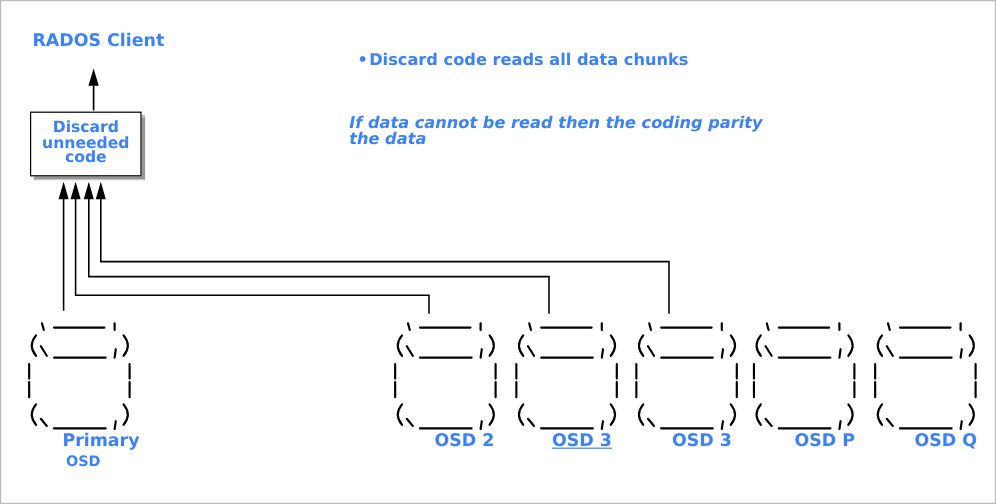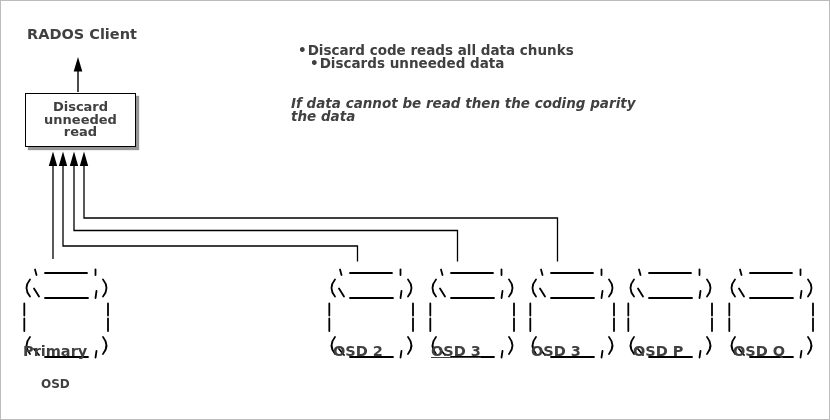--- a/index.html
+++ b/index.html
@@ -1,52 +1,52 @@
 <!DOCTYPE html>
 <html><head>
 <meta charset="utf-8">
 <style>
   html,body{margin:0;padding:0;background:#ffffff;}
   .canvas{
     position:relative;width:830px;height:420px;background:#ffffff;
     border:1px solid #bcbcbc;box-sizing:border-box;overflow:hidden;
     font-family:"DejaVu Sans","Liberation Sans",sans-serif;
-    font-weight:bold;color:#404040;
+    font-weight:bold;color:#3b82f6;
   }
   .abs{position:absolute;}
   .title{left:26px;top:26px;font-size:14.5px;line-height:15px;white-space:nowrap;}
   .discard-box{
-    left:24px;top:92px;width:111px;height:54px;box-sizing:border-box;
+    left:24px;top:92px;width:93px;height:54px;box-sizing:border-box;
     border:1.6px solid #000;background:#fff;
     box-shadow:3px 3px 1px #969696;
     display:flex;flex-direction:column;justify-content:center;align-items:center;
     font-size:13px;line-height:12.5px;text-align:center;
   }
   svg.overlay{position:absolute;left:0;top:0;}
   .bullets{left:297px;top:43px;font-size:13.5px;line-height:13.2px;white-space:nowrap;}
   .bullet-row{display:block;}
   .bullet-row.indent{padding-left:12px;}
   .bullet-glyph{margin-right:1px;}
   .note{left:290px;top:96px;font-size:13.5px;line-height:12.6px;white-space:nowrap;font-style:italic;}
-  .osd-label{top:343px;font-size:14.5px;line-height:14px;white-space:nowrap;}
-  .osd-sublabel{left:40px;top:377px;font-size:12px;line-height:12px;white-space:nowrap;}
+  .osd-label{top:360px;font-size:14.5px;line-height:14px;white-space:nowrap;margin-left:29px;}
+  .osd-sublabel{left:54px;top:377px;font-size:12px;line-height:12px;white-space:nowrap;}
   .lbl-0{left:22px;} .lbl-1{left:332px;} .lbl-2{left:430px;text-decoration:underline;}
   .lbl-3{left:530px;} .lbl-4{left:632px;} .lbl-5{left:732px;}
 </style>
 </head>
 <body>
 
 <div class="canvas">
 
   <div class="abs title">RADOS Client</div>
 
   <div class="abs discard-box">
     <span>Discard</span>
     <span>unneeded</span>
-    <span>read</span>
+    <span>code</span>
   </div>
 
   <svg class="overlay" width="830" height="420" viewBox="0 0 830 420">
     <defs>
       <g id="cyl" fill="none" stroke="#000" stroke-width="1.8" stroke-linecap="round">
         <path d="M13,3.5 L14.5,9"></path>
         <path d="M73.5,3.5 L73.5,9"></path>
         <path d="M23,7 H65"></path>
         <path d="M8,13.5 Q1,22 8,30.5"></path>
         <path d="M81,13.5 Q88,22 81,30.5"></path>
@@ -100,21 +100,20 @@
     <g>
         <use href="#cyl" x="625" y="265"></use>
       </g>
     <g>
         <use href="#cyl" x="726" y="265"></use>
       </g>
   </svg>
 
   <div class="abs bullets">
     <span class="bullet-row"><span class="bullet-glyph">•</span><span>Discard code reads all data chunks</span></span>
-    <span class="bullet-row indent"><span class="bullet-glyph">•</span><span>Discards unneeded data</span></span>
   </div>
 
   <div class="abs note">
     <div>If data cannot be read then the coding parity</div>
     <div>the data</div>
   </div>
 
   <div class="abs osd-label lbl-0">Primary</div>
   <div class="abs osd-sublabel">OSD</div>
   <div class="abs osd-label lbl-1">OSD 2</div>

